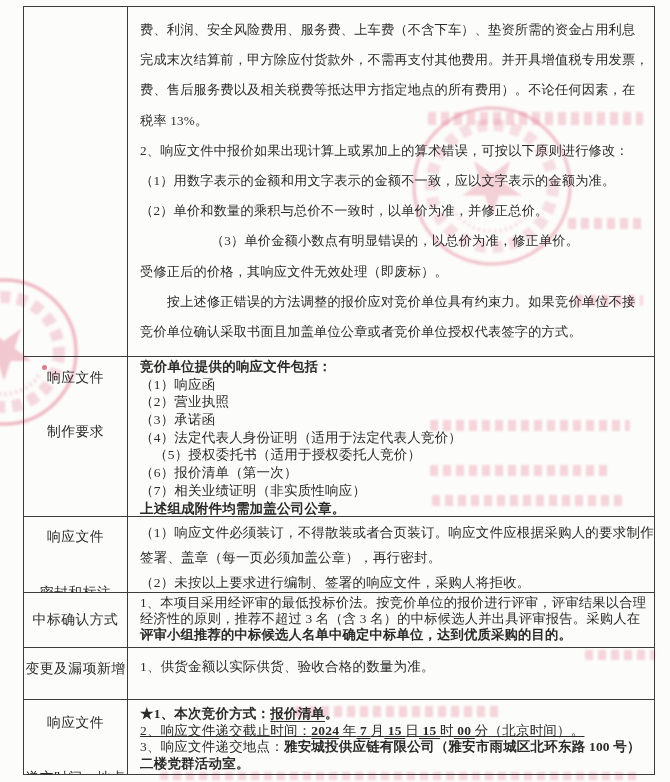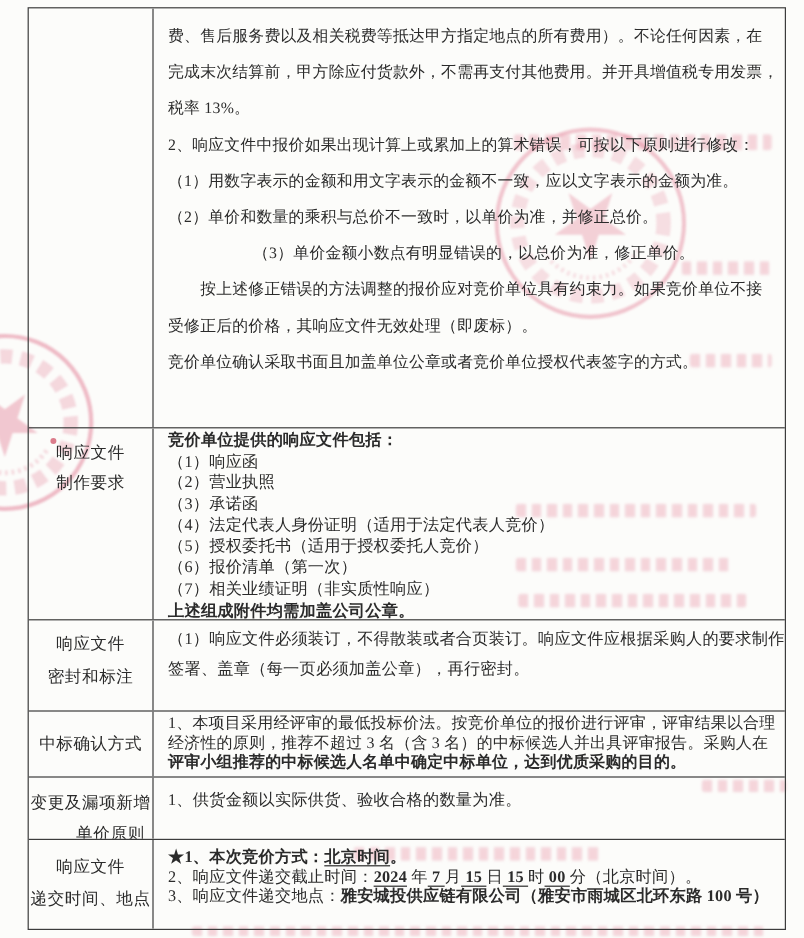--- a/index.html
+++ b/index.html
@@ -20,21 +20,21 @@
   #doc-table{
     position:absolute;left:23px;top:6px;width:632px;z-index:1;
     border:1.5px solid #3c3c3c;
     box-sizing:border-box;
   }
   .t-row{display:flex;box-sizing:border-box;overflow:hidden;}
   .t-row.bt{border-top:1px solid #3c3c3c;}
   .label-cell{
     width:104px;flex:0 0 104px;border-right:1px solid #3c3c3c;
     display:flex;flex-direction:column;align-items:center;
-    box-sizing:border-box;font-size:13.8px;letter-spacing:.5px;
+    box-sizing:border-box;font-size:13.8px;letter-spacing:.5px;gap:29px;
   }
   .label-line{white-space:pre;}
   .content-cell{flex:1;box-sizing:border-box;padding-left:12px;padding-right:4px;overflow:hidden;}
   .c-line{white-space:pre;letter-spacing:.2px;}
   .s-b{font-weight:bold;}
   .s-u{text-decoration:underline;text-underline-offset:3px;}
 </style>
 </head>
 <body>
 
@@ -55,57 +55,59 @@
       <circle cx="4" cy="352" r="55" fill="none" stroke="#e0738c" stroke-width="12" stroke-dasharray="10 7" opacity="0.55"></circle>
       <path d="M4.0,380.8L-2.5,360.9L-23.4,360.9L-6.5,348.6L-12.9,328.7L4.0,341.0L20.9,328.7L14.5,348.6L31.4,360.9L10.5,360.9Z" fill="#e0738c" opacity="0.8"></path>
       <path d="M-32.331199999999995,372.88 A41.76,41.76 0 0 0 40.331199999999995,372.88" fill="none" stroke="#e0738c" stroke-width="4" stroke-dasharray="2.5 3" opacity="0.5"></path>
     </g>
   </svg>
 
 <div id="doc-table">
     <div class="t-row" style="height: 349px;">
       <div class="label-cell" style="justify-content: center;"></div>
       <div class="content-cell" style="padding-top: 8px; font-size: 13.2px;">
+        <div class="c-line" style="line-height: 30.2px; height: 30.2px;"><span>费、利润、安全风险费用、服务费、上车费（不含下车）、垫资所需的资金占用利息</span></div>
+        <div class="c-line" style="line-height: 30.2px; height: 30.2px;"><span>完成末次结算前，甲方除应付货款外，不需再支付其他费用。并开具增值税专用发票，</span></div>
         <div class="c-line" style="line-height: 30.2px; height: 30.2px;"><span>费、售后服务费以及相关税费等抵达甲方指定地点的所有费用）。不论任何因素，在</span></div>
-        <div class="c-line" style="line-height: 30.2px; height: 30.2px;"><span>完成末次结算前，甲方除应付货款外，不需再支付其他费用。并开具增值税专用发票，</span></div>
         <div class="c-line" style="line-height: 30.2px; height: 30.2px;"><span>税率 13%。</span></div>
         <div class="c-line" style="line-height: 30.2px; height: 30.2px;"><span>2、响应文件中报价如果出现计算上或累加上的算术错误，可按以下原则进行修改：</span></div>
         <div class="c-line" style="line-height: 30.2px; height: 30.2px;"><span>（1）用数字表示的金额和用文字表示的金额不一致，应以文字表示的金额为准。</span></div>
         <div class="c-line" style="line-height: 30.2px; height: 30.2px;"><span>（2）单价和数量的乘积与总价不一致时，以单价为准，并修正总价。</span></div>
         <div class="c-line" style="line-height: 30.2px; height: 30.2px; text-align: center;"><span>（3）单价金额小数点有明显错误的，以总价为准，修正单价。</span></div>
+        <div class="c-line" style="line-height: 30.2px; height: 30.2px;"><span>受修正后的价格，其响应文件无效处理（即废标）。</span></div>
         <div class="c-line" style="line-height: 30.2px; height: 30.2px;"><span>　　按上述修正错误的方法调整的报价应对竞价单位具有约束力。如果竞价单位不接</span></div>
-        <div class="c-line" style="line-height: 30.2px; height: 30.2px;"><span>受修正后的价格，其响应文件无效处理（即废标）。</span></div>
         <div class="c-line" style="line-height: 30.2px; height: 30.2px;"><span>竞价单位确认采取书面且加盖单位公章或者竞价单位授权代表签字的方式。</span></div>
       </div>
     </div>
     <div class="t-row bt" style="height: 160px;">
       <div class="label-cell" style="padding-top: 8px;">
         <div class="label-line" style="line-height: 25px;">响应文件</div>
         <div class="label-line" style="line-height: 25px;">制作要求</div>
       </div>
       <div class="content-cell" style="padding-top: 1px; font-size: 13.5px;">
         <div class="c-line" style="line-height: 17.7px; height: 17.7px;"><span class="s-b">竞价单位提供的响应文件包括：</span></div>
         <div class="c-line" style="line-height: 17.7px; height: 17.7px;"><span>（1）响应函</span></div>
         <div class="c-line" style="line-height: 17.7px; height: 17.7px;"><span>（2）营业执照</span></div>
         <div class="c-line" style="line-height: 17.7px; height: 17.7px;"><span>（3）承诺函</span></div>
         <div class="c-line" style="line-height: 17.7px; height: 17.7px;"><span>（4）法定代表人身份证明（适用于法定代表人竞价）</span></div>
-        <div class="c-line" style="line-height: 17.7px; height: 17.7px;"><span>（5）授权委托书（适用于授权委托人竞价）</span></div>
+        <div class="c-line" style="line-height: 17.7px; height: 17.7px; margin-left: 14px;"><span>（5）授权委托书（适用于授权委托人竞价）</span></div>
         <div class="c-line" style="line-height: 17.7px; height: 17.7px;"><span>（6）报价清单（第一次）</span></div>
         <div class="c-line" style="line-height: 17.7px; height: 17.7px;"><span>（7）相关业绩证明（非实质性响应）</span></div>
         <div class="c-line" style="line-height: 17.7px; height: 17.7px;"><span class="s-b">上述组成附件均需加盖公司公章。</span></div>
       </div>
     </div>
     <div class="t-row bt" style="height: 76px;">
       <div class="label-cell" style="padding-top: 6px;">
         <div class="label-line" style="line-height: 27px;">响应文件</div>
         <div class="label-line" style="line-height: 27px;">密封和标注</div>
       </div>
       <div class="content-cell" style="padding-top: 3px; font-size: 13.5px;">
         <div class="c-line" style="line-height: 25px; height: 25px;"><span>（1）响应文件必须装订，不得散装或者合页装订。响应文件应根据采购人的要求制作，</span></div>
         <div class="c-line" style="line-height: 25px; height: 25px;"><span>签署、盖章（每一页必须加盖公章），再行密封。</span></div>
+        <div class="c-line" style="line-height: 25px; height: 25px;"><span>（2）未按以上要求进行编制、签署的响应文件，采购人将拒收。</span></div>
       </div>
     </div>
     <div class="t-row bt" style="height: 55px;">
       <div class="label-cell" style="justify-content: center;">
         <div class="label-line" style="line-height: 26px;">中标确认方式</div>
       </div>
       <div class="content-cell" style="padding-top: 2px; font-size: 13.3px;">
         <div class="c-line" style="line-height: 16.2px; height: 16.2px;"><span>1、本项目采用经评审的最低投标价法。按竞价单位的报价进行评审，评审结果以合理</span></div>
         <div class="c-line" style="line-height: 16.2px; height: 16.2px;"><span>经济性的原则，推荐不超过 3 名（含 3 名）的中标候选人并出具评审报告。采购人在</span></div>
         <div class="c-line" style="line-height: 16.2px; height: 16.2px; font-weight: bold;"><span>评审小组推荐的中标候选人名单中确定中标单位，达到优质采购的目的。</span></div>
@@ -119,23 +121,24 @@
       <div class="content-cell" style="padding-top: 10px; font-size: 13.5px;">
         <div class="c-line" style="line-height: 17px; height: 17px;"><span>1、供货金额以实际供货、验收合格的数量为准。</span></div>
       </div>
     </div>
     <div class="t-row bt" style="height: 75px;">
       <div class="label-cell" style="padding-top: 10px;">
         <div class="label-line" style="line-height: 26px;">响应文件</div>
         <div class="label-line" style="line-height: 26px;">递交时间、地点</div>
       </div>
       <div class="content-cell" style="padding-top: 6px; font-size: 13.5px;">
-        <div class="c-line" style="line-height: 16.5px; height: 16.5px;"><span class="s-b">★1、本次竞价方式：</span><span class="s-b s-u">北京时间</span><span class="s-b">。</span></div>
-        <div class="c-line" style="line-height: 16.5px; height: 16.5px;"><span>2、响应文件递交截止时间：</span><span class="s-b s-u">2024</span><span> 年</span><span class="s-b s-u"> 7 </span><span>月</span><span class="s-b s-u"> 15 </span><span>日</span><span class="s-b s-u"> 15 </span><span>时</span><span class="s-b s-u"> 00 </span><span>分（北京时间）。</span></div>
+        <div class="c-line" style="line-height: 16.5px; height: 16.5px;"><span class="s-b">★1、本次竞价方式：</span><span class="s-b s-u">报价清单</span><span class="s-b">。</span></div>
+        <div class="c-line" style="line-height: 16.5px; height: 16.5px; text-decoration: underline;"><span>2、响应文件递交截止时间：</span><span class="s-b s-u">2024</span><span> 年</span><span class="s-b s-u"> 7 </span><span>月</span><span class="s-b s-u"> 15 </span><span>日</span><span class="s-b s-u"> 15 </span><span>时</span><span class="s-b s-u"> 00 </span><span>分（北京时间）。</span></div>
         <div class="c-line" style="line-height: 16.5px; height: 16.5px;"><span>3、响应文件递交地点：</span><span class="s-b">雅安城投供应链有限公司（雅安市雨城区北环东路 100 号）</span></div>
+        <div class="c-line" style="line-height: 16.5px; height: 16.5px;"><span class="s-b">二楼党群活动室。</span></div>
       </div>
     </div>
   </div>
 
 <div class="smudge" style="left: 428px; top: 112px; width: 215px; height: 13px;"></div>
 <div class="smudge" style="left: 430px; top: 420px; width: 200px; height: 11px;"></div>
 <div class="smudge" style="left: 430px; top: 465px; width: 180px; height: 11px;"></div>
 <div class="smudge" style="left: 432px; top: 495px; width: 190px; height: 11px;"></div>
 <div class="smudge" style="left: 568px; top: 218px; width: 75px; height: 11px;"></div>
 <div class="smudge" style="left: 575px; top: 295px; width: 68px; height: 11px;"></div>

